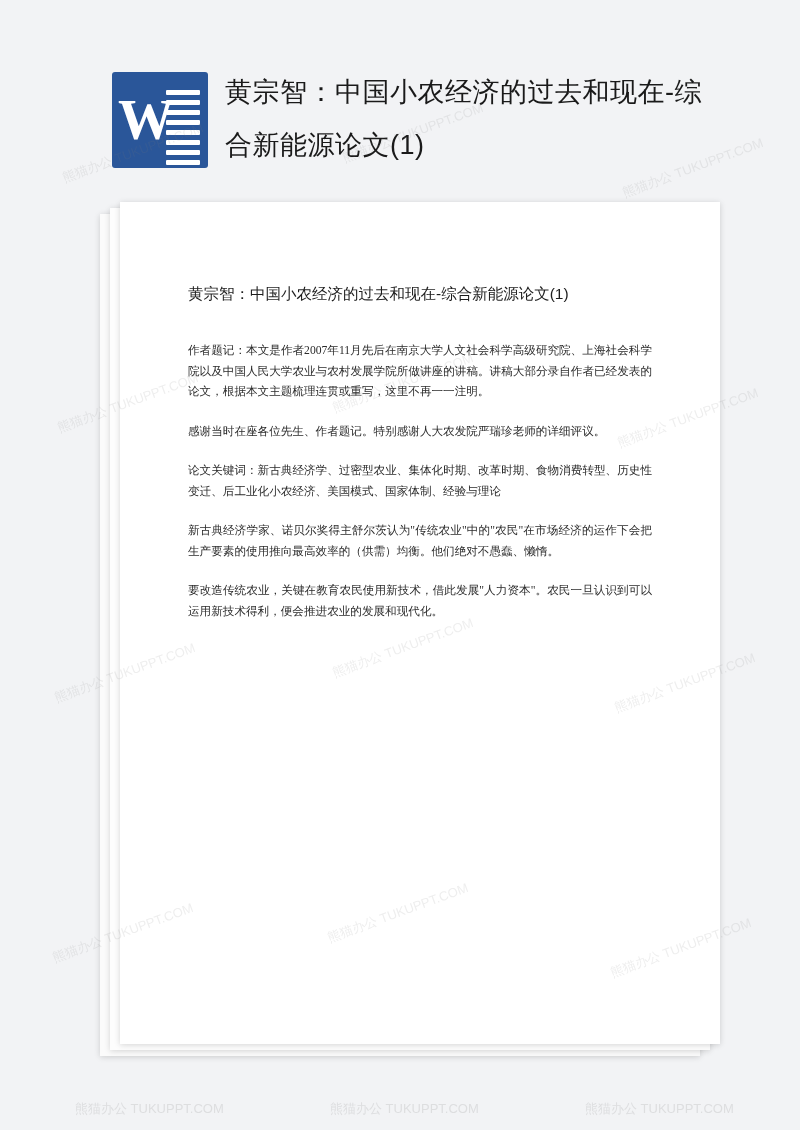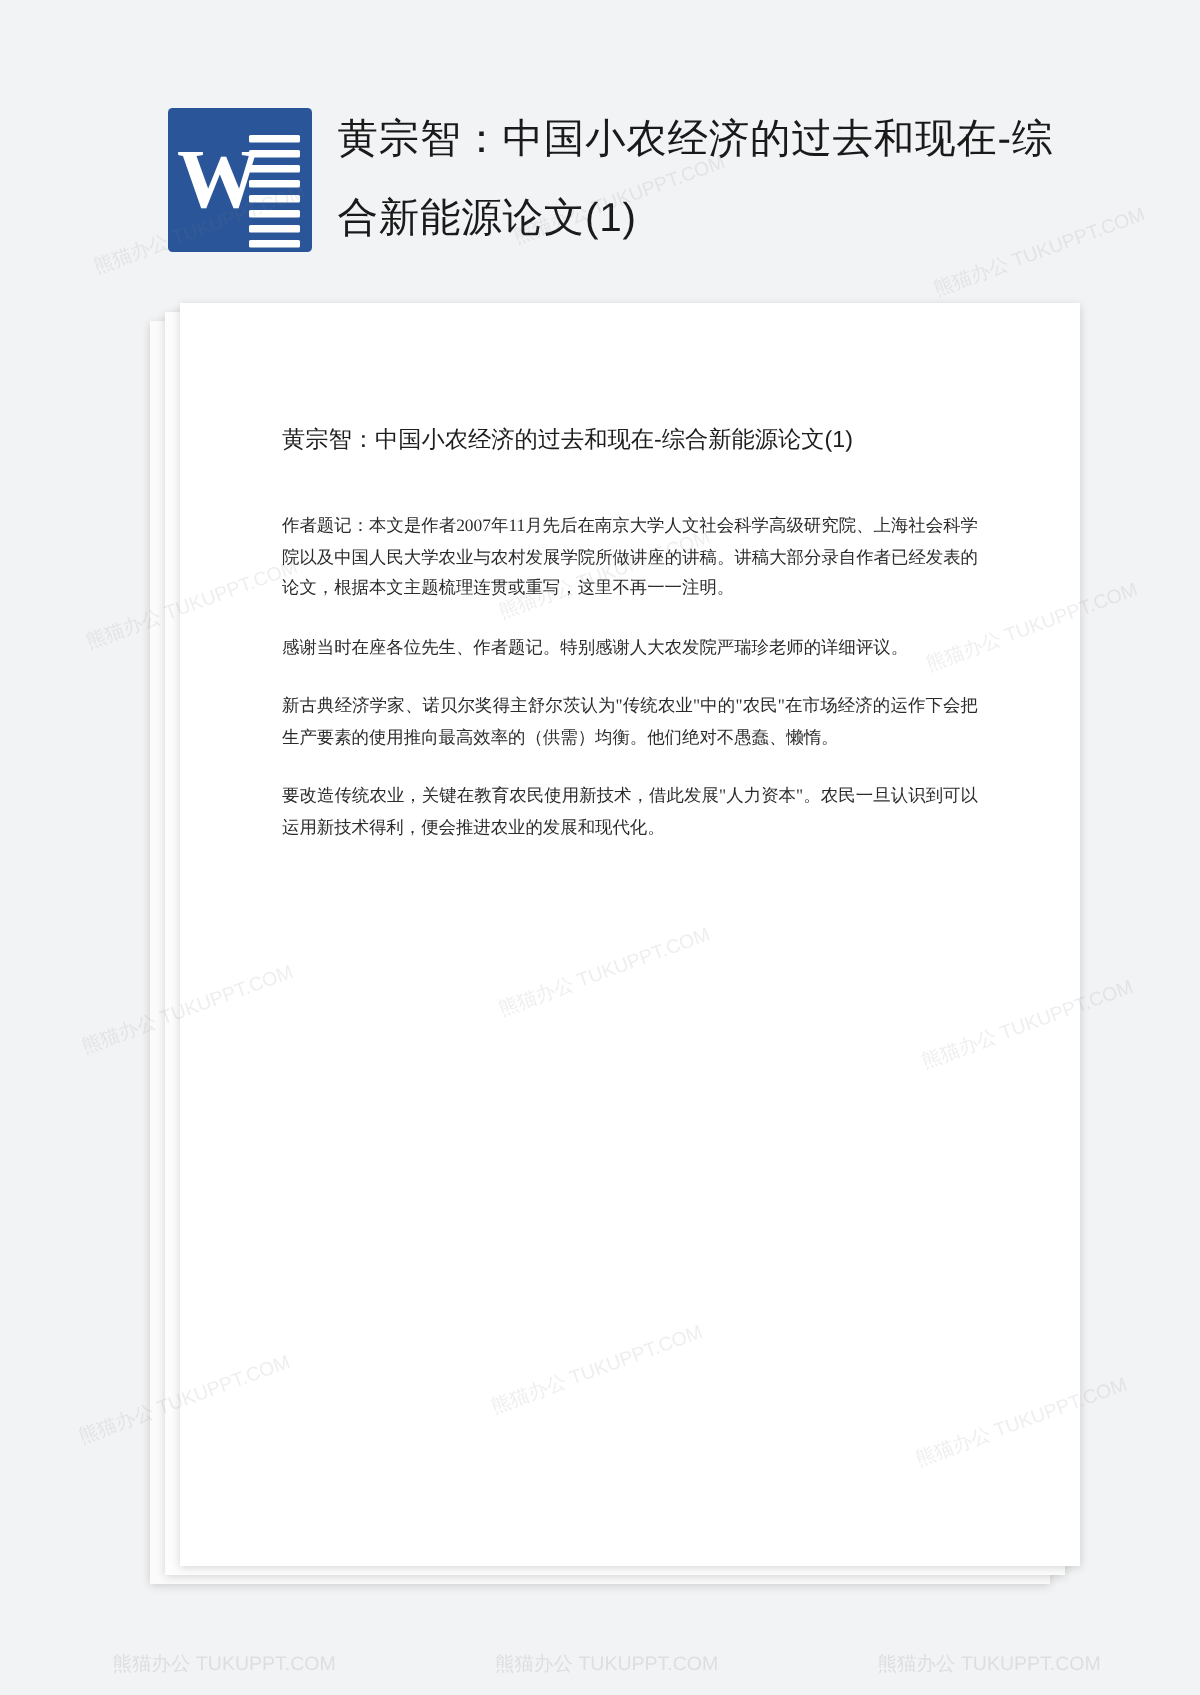--- a/index.html
+++ b/index.html
@@ -183,20 +183,21 @@
     </div>
   </div>
   <div class="doc-title">黄宗智：中国小农经济的过去和现在-综合新能源论文(1)</div>
 </div>
 
 <div class="page-body">
   <div class="page-inner">
     <h1 class="page-title">黄宗智：中国小农经济的过去和现在-综合新能源论文(1)</h1>
     <p class="para">作者题记：本文是作者2007年11月先后在南京大学人文社会科学高级研究院、上海社会科学院以及中国人民大学农业与农村发展学院所做讲座的讲稿。讲稿大部分录自作者已经发表的论文，根据本文主题梳理连贯或重写，这里不再一一注明。</p>
     <p class="para">感谢当时在座各位先生、作者题记。特别感谢人大农发院严瑞珍老师的详细评议。</p>
+    <p class="para">论文关键词：新古典经济学、过密型农业、集体化时期、改革时期、食物消费转型、历史性变迁、后工业化小农经济、美国模式、国家体制、经验与理论</p>
     <p class="para">新古典经济学家、诺贝尔奖得主舒尔茨认为"传统农业"中的"农民"在市场经济的运作下会把生产要素的使用推向最高效率的（供需）均衡。他们绝对不愚蠢、懒惰。</p>
     <p class="para">要改造传统农业，关键在教育农民使用新技术，借此发展"人力资本"。农民一旦认识到可以运用新技术得利，便会推进农业的发展和现代化。</p>
   </div>
 </div>
 
 <div class="wm" style="left:60px;  top:170px;">熊猫办公 TUKUPPT.COM</div>
 <div class="wm" style="left:340px; top:150px;">熊猫办公 TUKUPPT.COM</div>
 <div class="wm" style="left:620px; top:185px;">熊猫办公 TUKUPPT.COM</div>
 <div class="wm" style="left:55px;  top:420px;">熊猫办公 TUKUPPT.COM</div>
 <div class="wm" style="left:330px; top:400px;">熊猫办公 TUKUPPT.COM</div>

